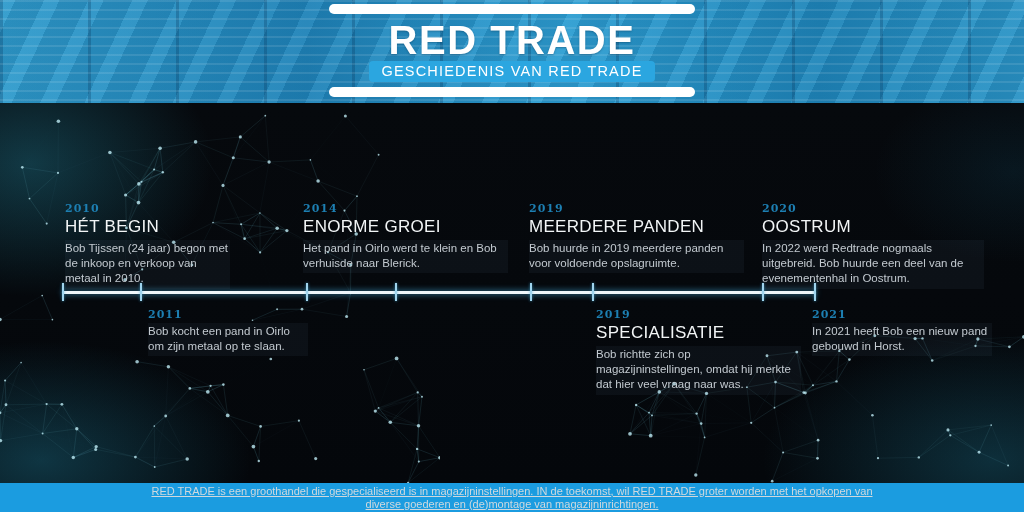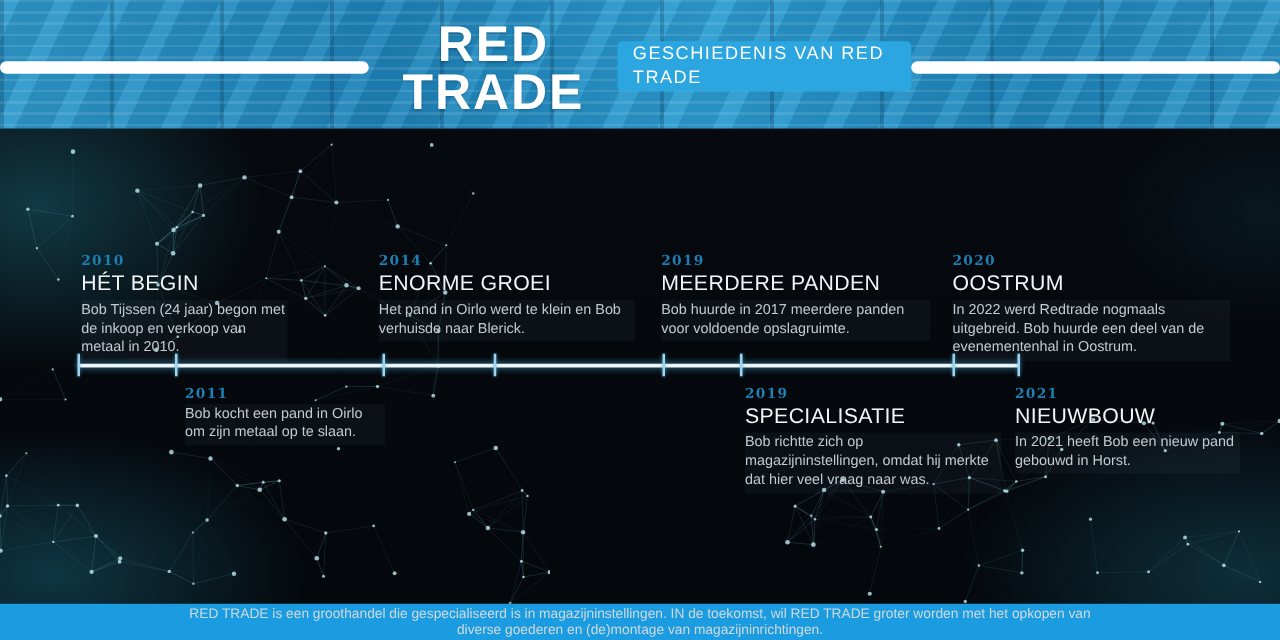--- a/index.html
+++ b/index.html
@@ -4,21 +4,21 @@
 <style>
   html,body { margin:0; padding:0; background:#222; }
   .canvas {
     position:relative; width:1024px; height:512px; overflow:hidden;
     background:#05080c; font-family:"Liberation Sans", sans-serif;
   }
 
   
   .header {
     position:absolute; top:0; left:0; width:1024px; height:103px;
-    display:flex; flex-direction:row; align-items:center;
+    display:flex; flex-direction:column; align-items:center;
     background:
       repeating-linear-gradient(180deg, rgba(255,255,255,0.10) 0px, rgba(255,255,255,0.10) 2px, rgba(0,0,0,0) 2px, rgba(0,0,0,0) 9px),
       repeating-linear-gradient(90deg, rgba(8,60,100,0.30) 0px, rgba(8,60,100,0.30) 3px, rgba(0,0,0,0) 3px, rgba(0,0,0,0) 88px),
       repeating-linear-gradient(115deg, rgba(255,255,255,0.05) 0px, rgba(255,255,255,0.05) 14px, rgba(0,30,60,0.10) 14px, rgba(0,30,60,0.10) 40px),
       linear-gradient(90deg, #2f9bcc 0%, #1f83b8 30%, #2d9ed2 55%, #1f86ba 80%, #2a94c6 100%);
   }
   .bar { width:366px; height:10px; background:#ffffff; border-radius:6px; }
   .bar-top { margin-top:4px; }
   .bar-bottom { margin-top:5px; }
   .brand-title {
@@ -73,21 +73,21 @@
     background:rgba(160,200,230,0.05); padding:1px 2px 2px 0;
   }
 
   
   .footer {
     position:absolute; left:0; bottom:0; width:1024px; height:29px;
     background:#1b9ce0; display:flex; align-items:center; justify-content:center;
   }
   .footer p {
     margin:0; max-width:740px; text-align:center;
-    font-size:11px; line-height:13px; color:#cfd9de;
+    font-size:11px; line-height:13px; color:#cfd9de;text-decoration:underline;
   }
 </style>
 </head>
 <body>
 
 <div class="canvas">
 
   <header class="header">
     <div class="bar bar-top"></div>
     <h1 class="brand-title">RED TRADE</h1>
@@ -633,40 +633,39 @@
       <p class="event-desc">Bob Tijssen (24 jaar) begon met de inkoop en verkoop van metaal in 2010.</p>
     </div>
     <div class="event top" style="left:303px;width:205px">
       <div class="event-year">2014</div>
       <div class="event-title">ENORME GROEI</div>
       <p class="event-desc">Het pand in Oirlo werd te klein en Bob verhuisde naar Blerick.</p>
     </div>
     <div class="event top" style="left:529px;width:215px">
       <div class="event-year">2019</div>
       <div class="event-title">MEERDERE PANDEN</div>
-      <p class="event-desc">Bob huurde in 2017 meerdere panden voor voldoende opslagruimte.</p>
+      <p class="event-desc">Bob huurde in 2019 meerdere panden voor voldoende opslagruimte.</p>
     </div>
     <div class="event top" style="left:762px;width:222px">
       <div class="event-year">2020</div>
       <div class="event-title">OOSTRUM</div>
       <p class="event-desc">In 2022 werd Redtrade nogmaals uitgebreid. Bob huurde een deel van de evenementenhal in Oostrum.</p>
     </div>
 
     <div class="event bottom" style="left:148px;width:160px">
       <div class="event-year">2011</div>
       <p class="event-desc">Bob kocht een pand in Oirlo om zijn metaal op te slaan.</p>
     </div>
     <div class="event bottom" style="left:596px;width:205px">
       <div class="event-year">2019</div>
       <div class="event-title">SPECIALISATIE</div>
       <p class="event-desc">Bob richtte zich op magazijninstellingen, omdat hij merkte dat hier veel vraag naar was.</p>
     </div>
     <div class="event bottom" style="left:812px;width:180px">
       <div class="event-year">2021</div>
-      <div class="event-title">NIEUWBOUW</div>
       <p class="event-desc">In 2021 heeft Bob een nieuw pand gebouwd in Horst.</p>
     </div>
   </main>
 
   <footer class="footer">
     <p>RED TRADE is een groothandel die gespecialiseerd is in magazijninstellingen. IN de toekomst, wil RED TRADE groter worden met het opkopen van diverse goederen en (de)montage van magazijninrichtingen.</p>
   </footer>
 
 </div>
 

